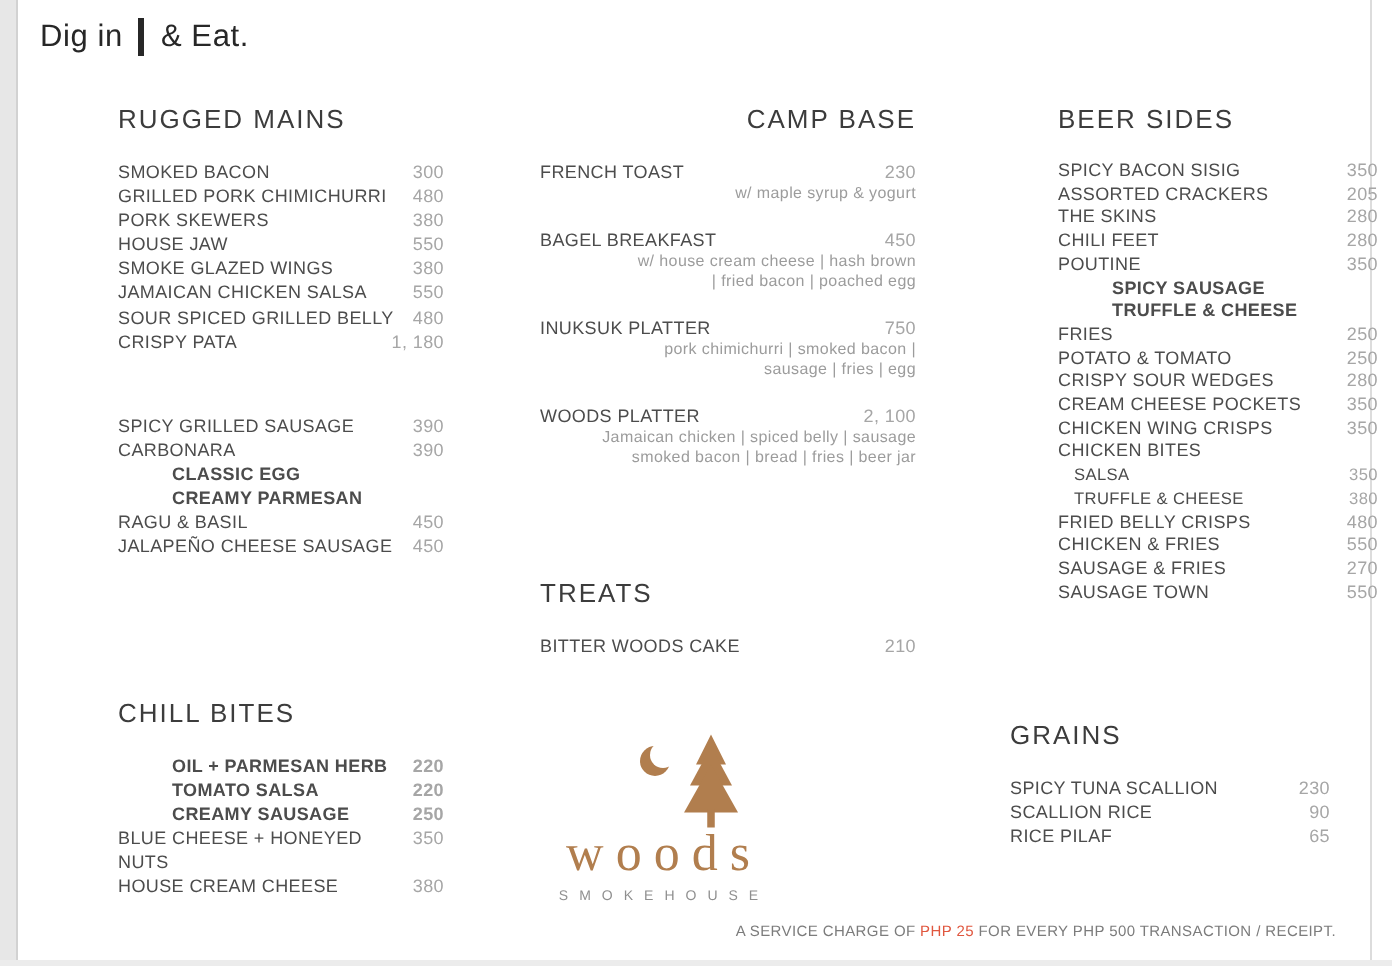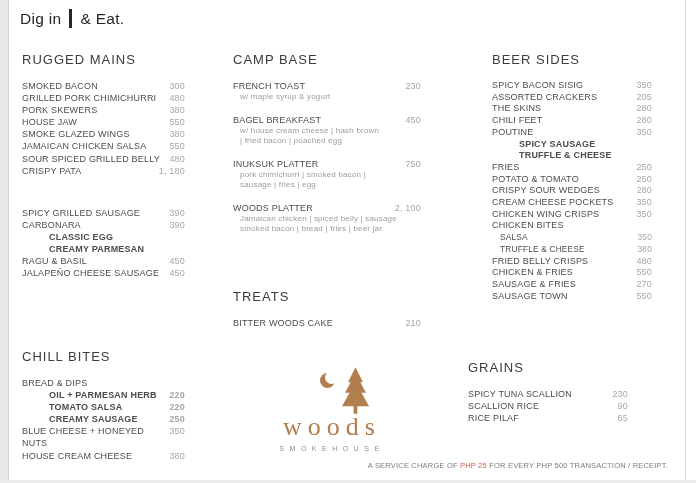--- a/index.html
+++ b/index.html
@@ -9,34 +9,34 @@
   }
   .edge-left { position:absolute; left:0; top:0; width:8px; height:100%;
     background:#e7e7e7; border-right:1px solid #d2d2d2; }
   .edge-right { position:absolute; left:685px; top:0; width:1px; height:100%; background:#dcdcdc; }
   .edge-bottom { position:absolute; left:0; bottom:0; width:100%; height:3px; background:#ececec; }
 
   .title { position:absolute; left:20px; top:9px; display:flex; align-items:center;
     gap:8px; font-size:15.5px; color:#272727; letter-spacing:0.3px; }
   .title .bar { width:3px; height:19px; background:#272727; }
 
-  .menu-section { position:absolute; }
+  .menu-section { position:absolute;margin-left:37px; }
   .menu-section h2 { margin:0 0 13px 0; font-size:13px; font-weight:400;
     color:#3c3c3c; letter-spacing:1px; line-height:15px; }
 
   .row { display:flex; justify-content:space-between; align-items:baseline;
     font-size:9px; line-height:12.1px; color:#4c4c4c; letter-spacing:0.2px; }
   .row .pr { color:#a6a6a6; }
   .ind-lg { padding-left:27px;font-weight:bold; }
   .ind-sm { padding-left:8px; font-size:8.3px; }
 
   #sec-rugged { left:22px; top:52px;  width:163px; }
   #sec-pasta  { left:22px; top:207px; width:163px; }
   #sec-chill  { left:22px; top:349px; width:163px; }
-  #sec-camp   { left:233px; top:52px;  width:188px; }
+  #sec-camp   { left:233px; top:52px;  width:188px;text-align:right; }
   #sec-treats { left:233px; top:289px; width:188px; }
   #sec-beer   { left:492px; top:52px;  width:160px; }
   #sec-grains { left:468px; top:360px; width:160px; }
   #sec-beer .row { line-height:11.7px; }
 
   .cb-item { margin-bottom:11px; }
   .cb-desc { font-size:8px; line-height:10.5px; color:#9c9c9c;
     padding-left:7px; letter-spacing:0.2px; }
 
   .logo { position:absolute; left:262px; top:362px; width:140px; height:96px; }
@@ -135,24 +135,20 @@
           <span class="nm">JALAPEÑO CHEESE SAUSAGE</span>
           <span class="pr">450</span>
         </div>
       </div>
   </section>
 
   <section class="menu-section" id="sec-chill">
     <h2>CHILL BITES</h2>
     <div>
 
-    <div class="row">
-          <span class="nm">BREAD &amp; DIPS</span>
-          <span class="pr"></span>
-        </div>
         <div class="row ind-lg">
           <span class="nm">OIL + PARMESAN HERB</span>
           <span class="pr">220</span>
         </div>
         <div class="row ind-lg">
           <span class="nm">TOMATO SALSA</span>
           <span class="pr">220</span>
         </div>
         <div class="row ind-lg">
           <span class="nm">CREAMY SAUSAGE</span>

